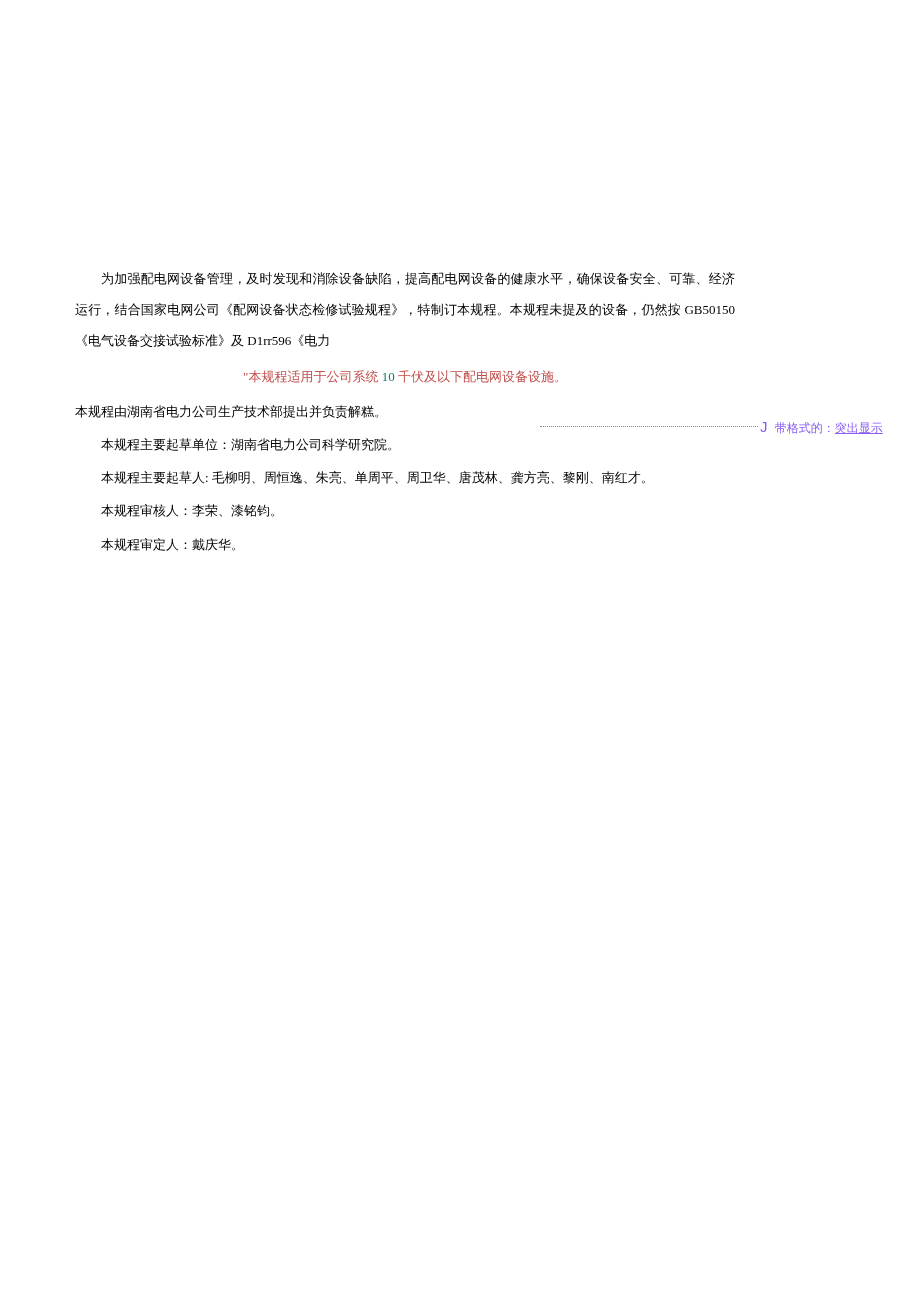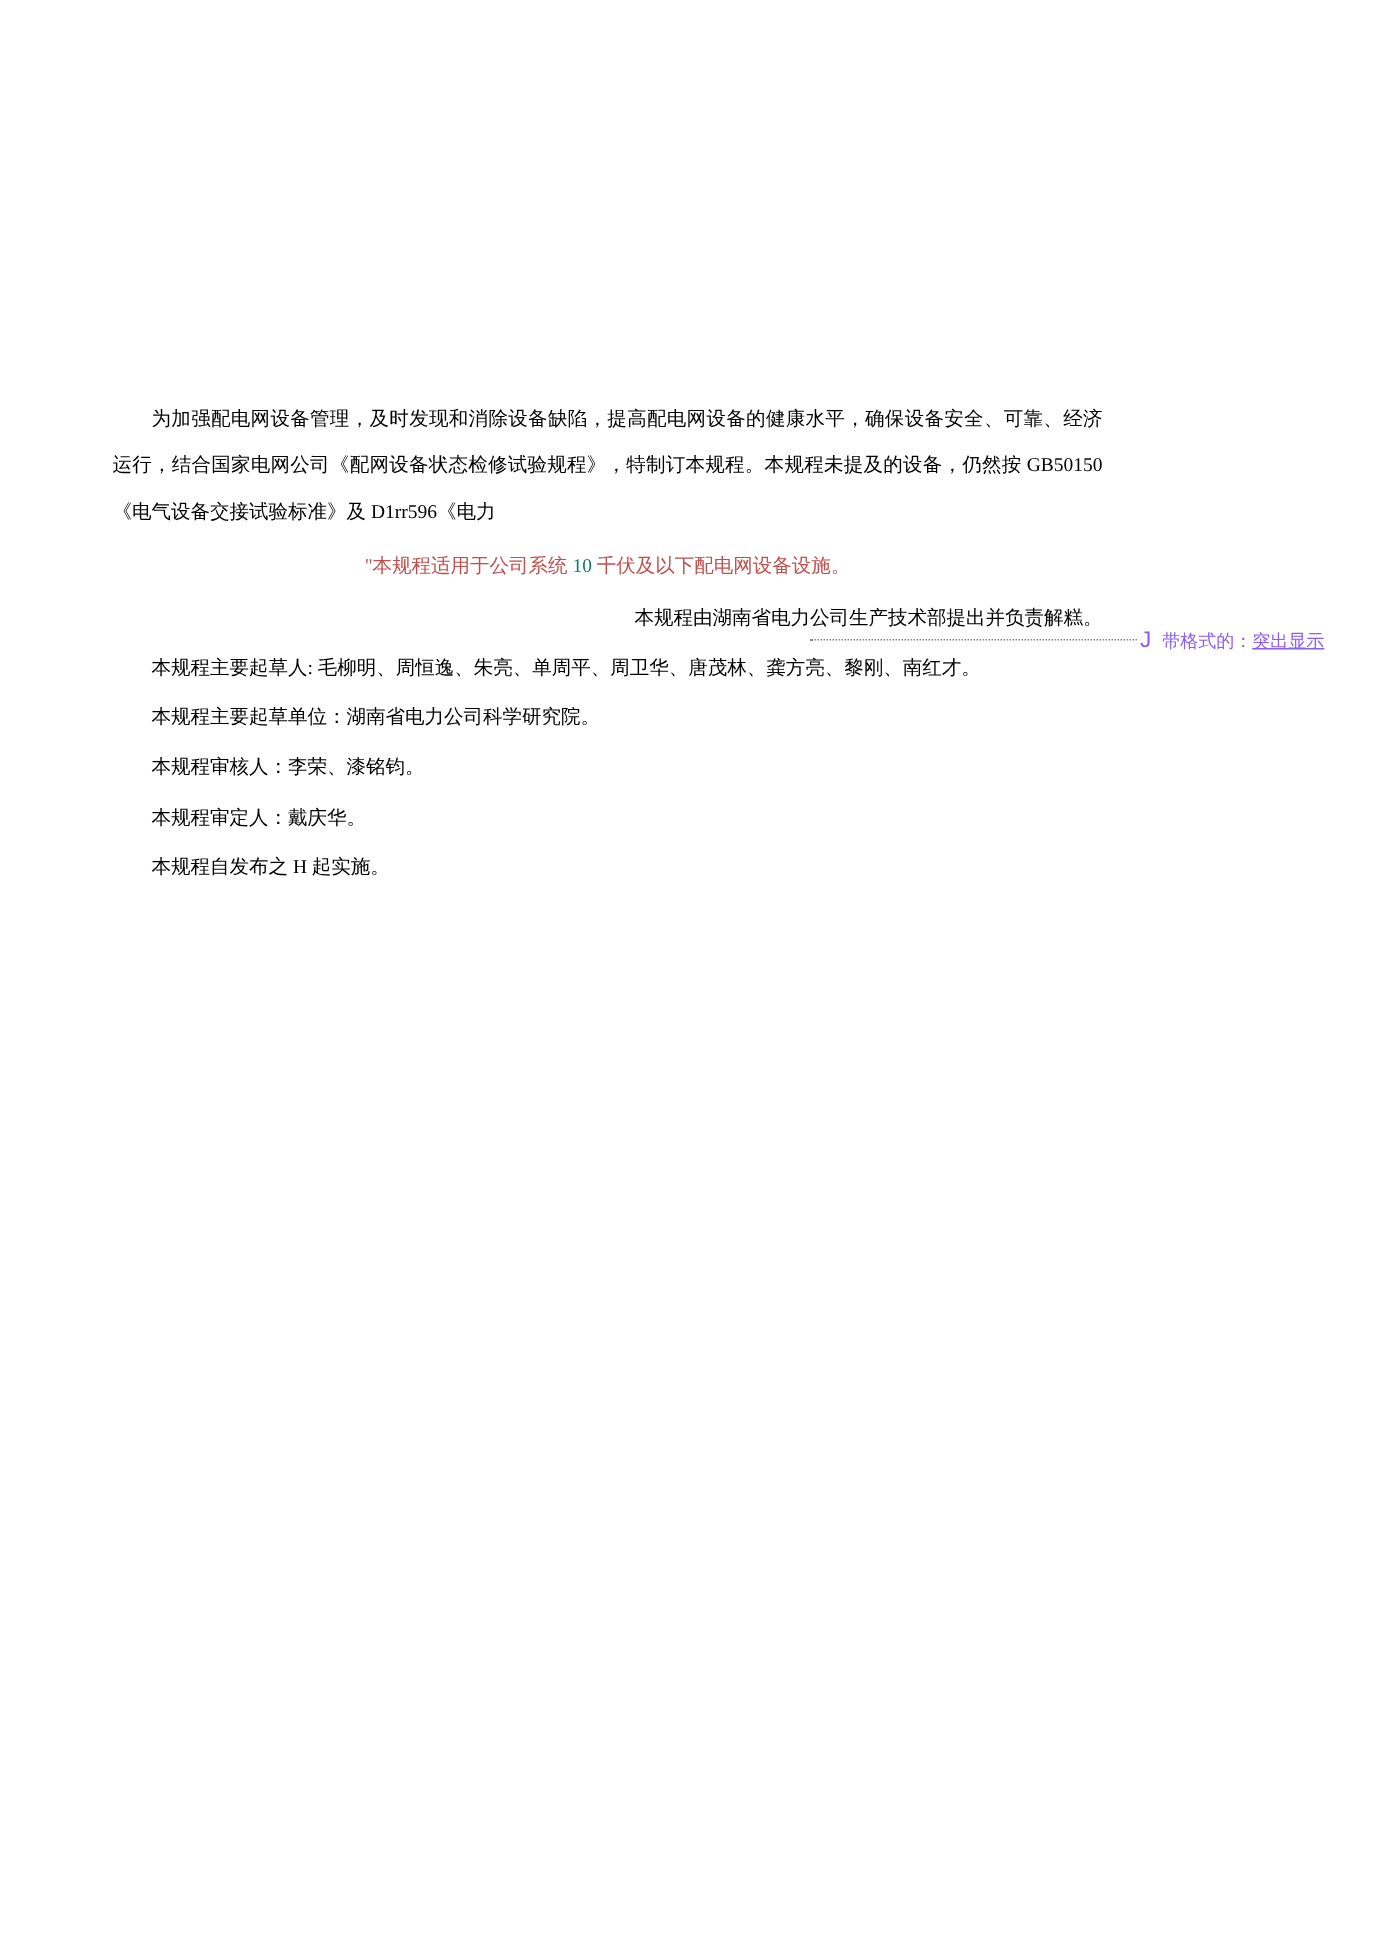--- a/index.html
+++ b/index.html
@@ -34,21 +34,21 @@
     }
     .highlighted {
       color: #c0504d;
       text-align: center;
       margin-top: 4px;
     }
     .highlighted-num {
       color: #0f766e;
     }
     .centered {
-      text-align: right;
+      text-align: left;
       margin-top: 4px;
       font-family: Liberation Serif, serif;
     }
     .item {
       text-indent: 2em;
       margin-top: 2px;
     }
     .annotation {
       position: absolute;
       top: 418px;
@@ -76,25 +76,24 @@
   </style>
 </head>
 <body>
 
 <div class="content">
   <p class="para para-indent">为加强配电网设备管理，及时发现和消除设备缺陷，提高配电网设备的健康水平，确保设备安全、可靠、经济运行，结合国家电网公司《配网设备状态检修试验规程》，特制订本规程。本规程未提及的设备，仍然按 GB50150《电气设备交接试验标准》及 D1rr596《电力</p>
   <p class="highlighted">
     <span>"本规程适用于公司系统 </span><span class="highlighted-num">10</span><span> 千伏及以下配电网设备设施。</span>
   </p>
   <p class="centered">本规程由湖南省电力公司生产技术部提出并负责解糕。</p>
+  <p class="item">本规程主要起草单位：湖南省电力公司科学研究院。</p>
   <p class="item">本规程主要起草人: 毛柳明、周恒逸、朱亮、单周平、周卫华、唐茂林、龚方亮、黎刚、南红才。</p>
-  <p class="item">本规程主要起草单位：湖南省电力公司科学研究院。</p>
   <p class="item">本规程审核人：李荣、漆铭钧。</p>
   <p class="item">本规程审定人：戴庆华。</p>
-  <p class="item">本规程自发布之 H 起实施。</p>
 </div>
 
 <div class="dotted-line"></div>
 
 <div class="annotation">
   <span class="j">J</span>
   <span>带格式的：</span><span class="underline">突出显示</span>
 </div>
 
 </body></html>

